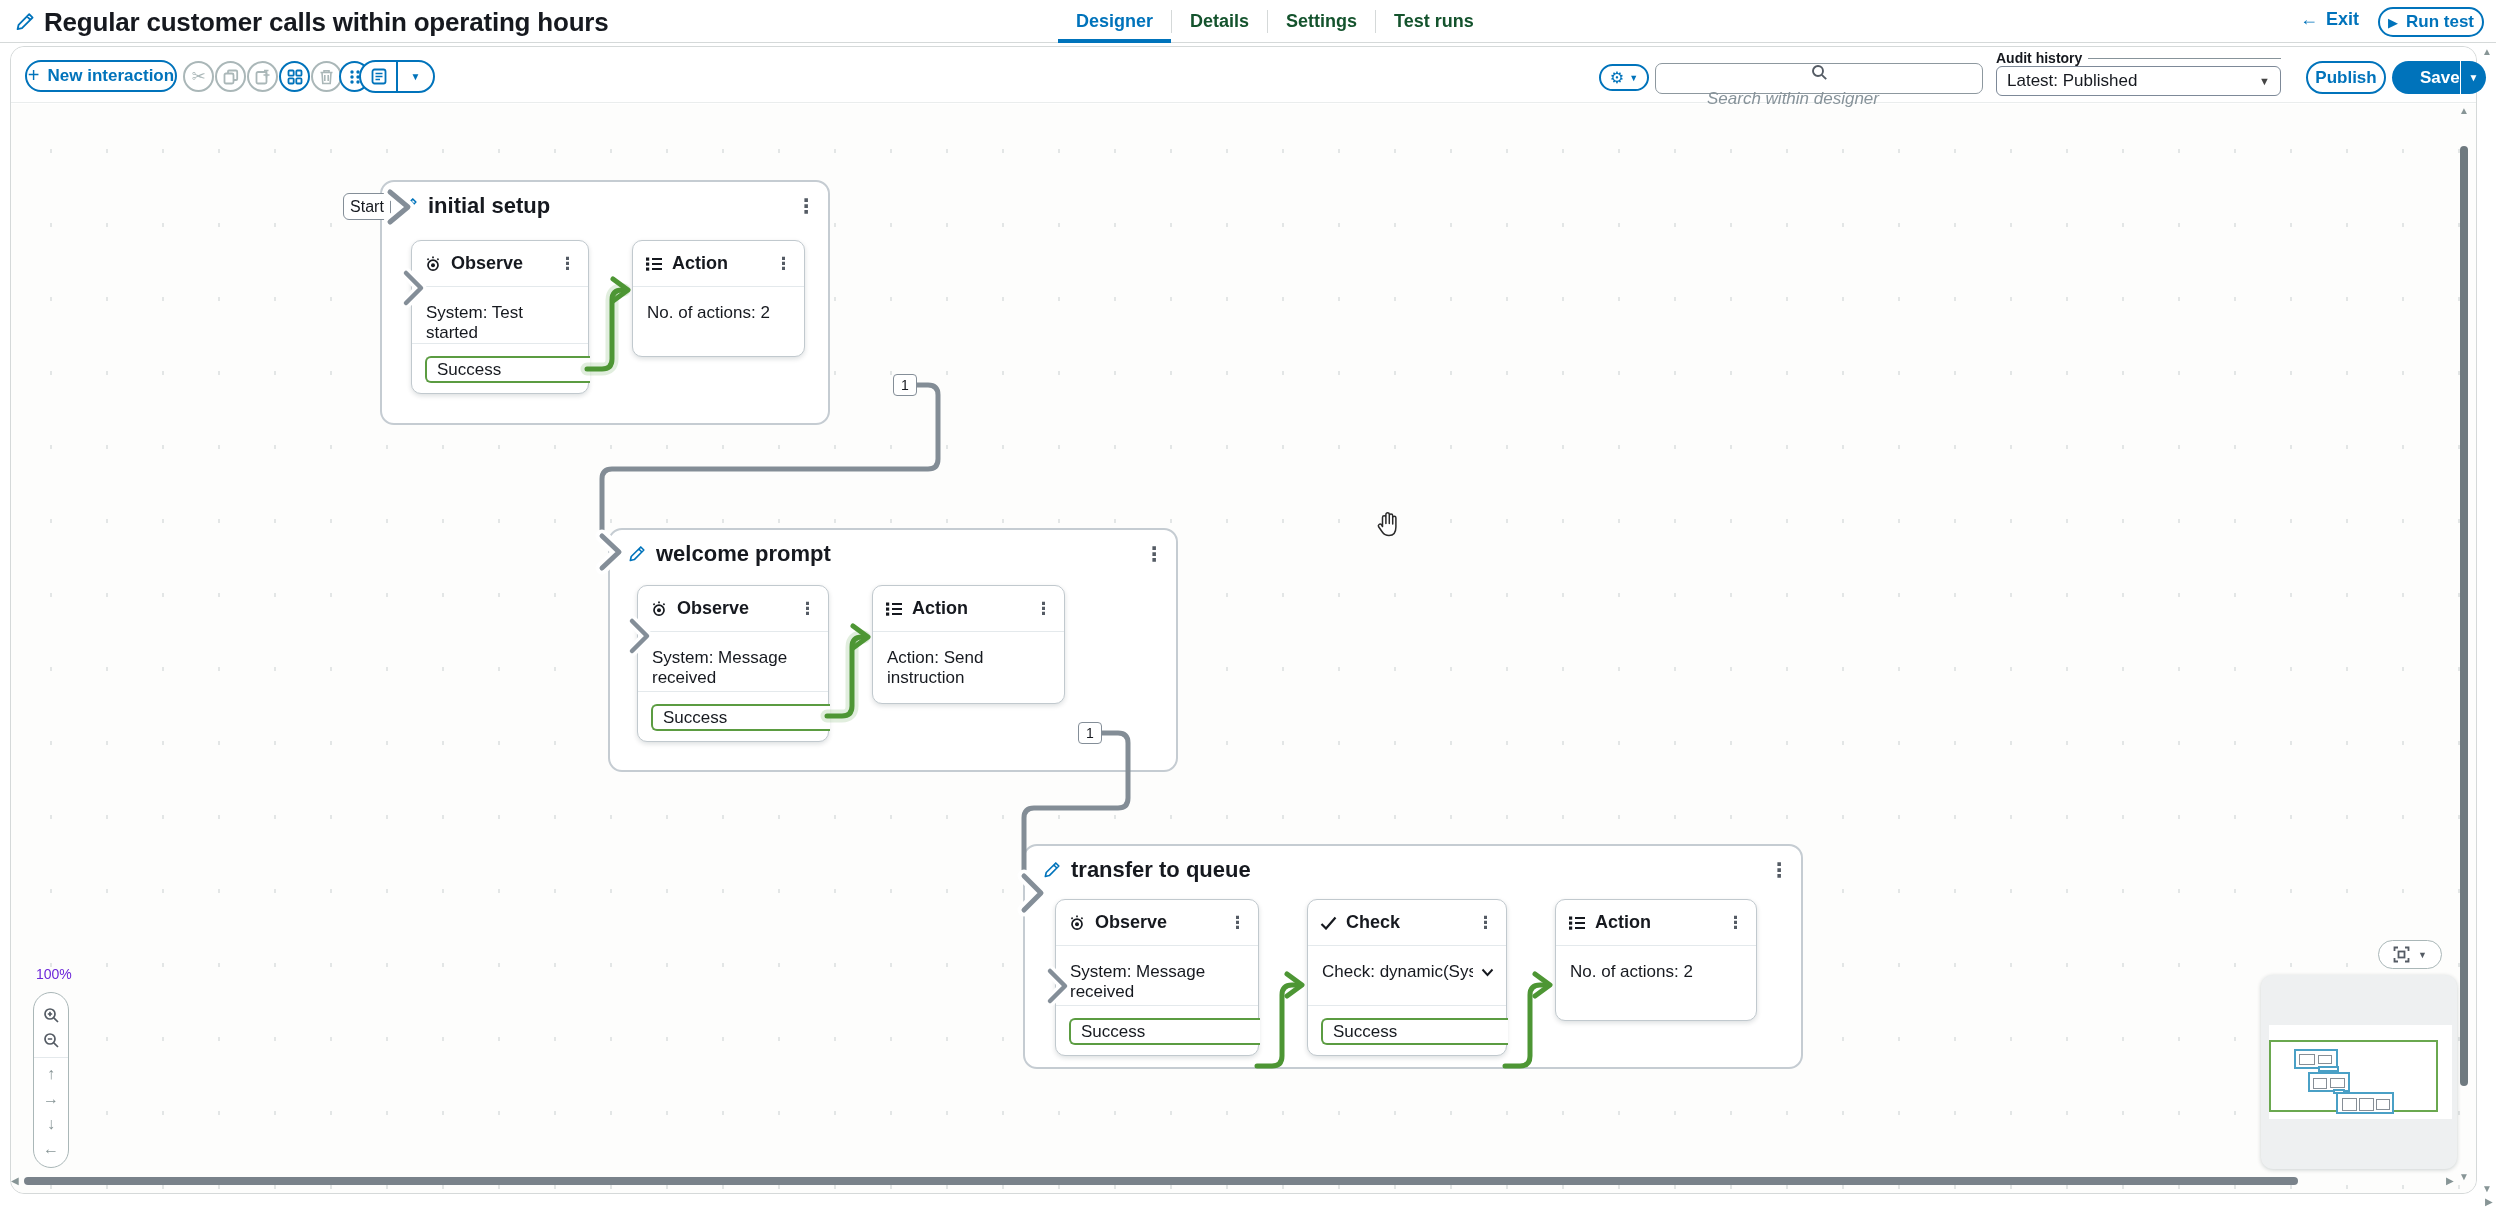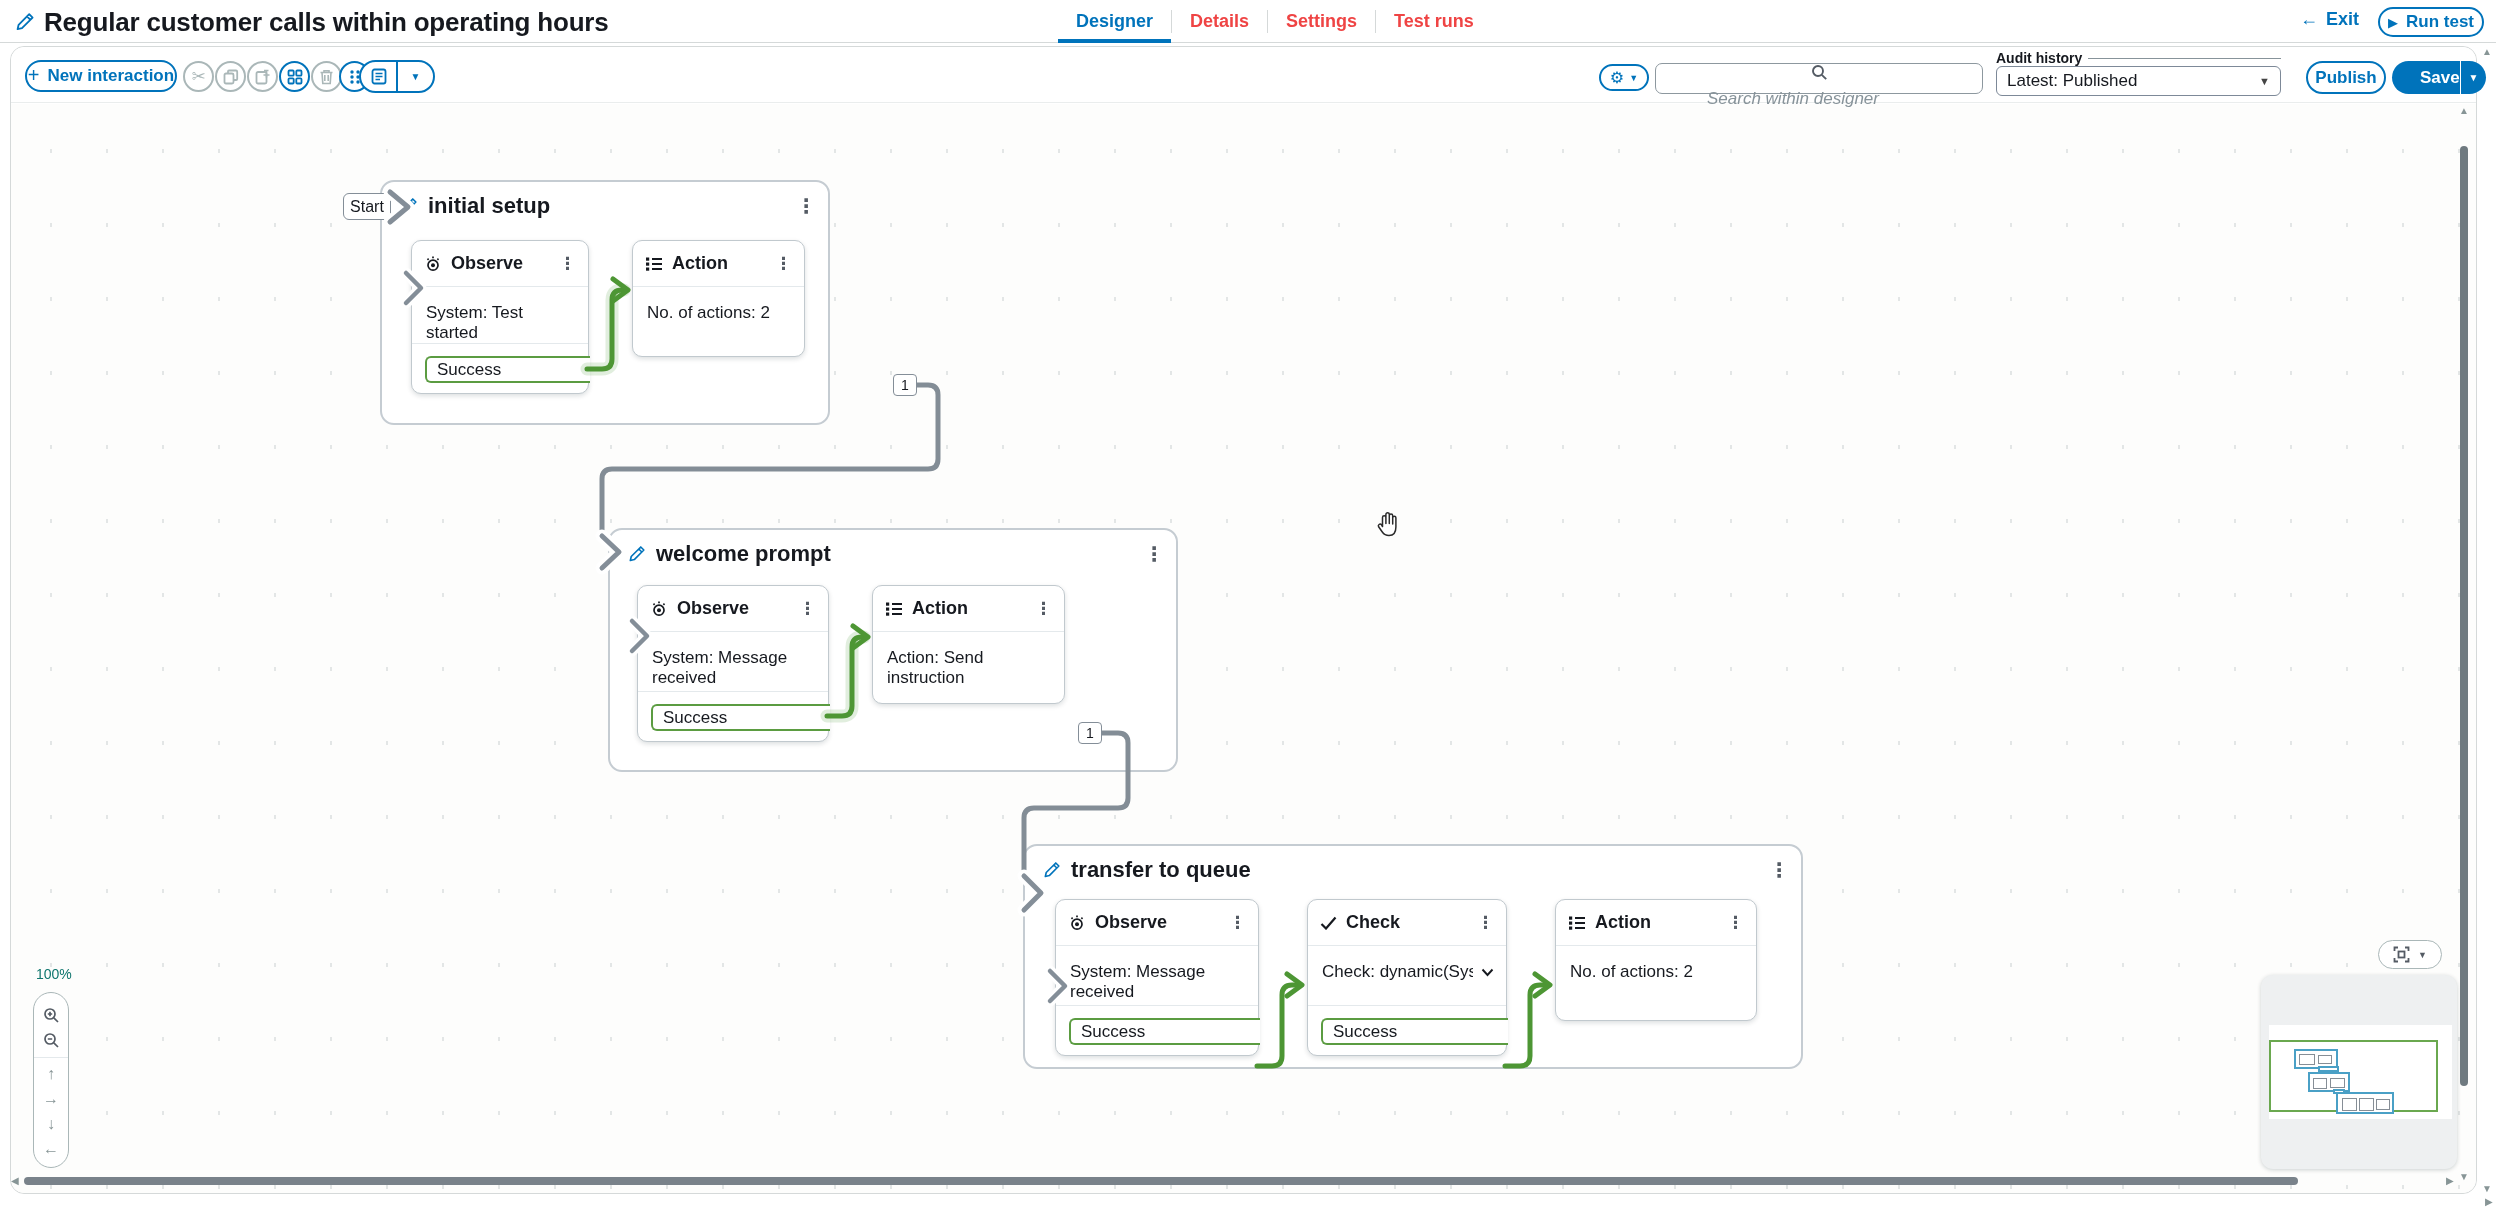--- a/index.html
+++ b/index.html
@@ -7,21 +7,21 @@
     font-family:"Liberation Sans","DejaVu Sans",sans-serif; color:#16191f; }
   .page { position:relative; width:2496px; height:1208px; background:#fff; }
 
   
   .app-header { position:absolute; left:0; top:0; width:2496px; height:43px;
     background:#fff; border-bottom:1px solid #d5d9d9; z-index:10; }
   .page-title { position:absolute; left:44px; top:7px; font-size:26px; font-weight:700; color:#16191f; letter-spacing:-0.2px; }
   .title-pencil { position:absolute; left:15px; top:12px; }
   .tabs { position:absolute; left:1058px; top:0; height:43px; display:flex; align-items:stretch; }
   .tab { display:flex; align-items:center; padding:0 18px; font-size:18px; font-weight:700;
-    color:#ef4444; position:relative; cursor:pointer; }
+    color:#14532d; position:relative; cursor:pointer; }
   .tab.active { color:#0073bb; }
   .tab.active::after { content:""; position:absolute; left:0; right:0; bottom:0; height:4px; background:#0073bb; }
   .tab-sep { width:1px; background:#d5d9d9; margin:10px 0; }
   .exit-link { position:absolute; left:2300px; top:9px; display:flex; gap:8px; align-items:center;
     color:#0073bb; font-size:18px; font-weight:700; cursor:pointer; }
   .run-test-btn { position:absolute; left:2378px; top:7px; width:106px; height:30px; border:2px solid #0073bb;
     border-radius:16px; display:flex; align-items:center; justify-content:center; gap:8px;
     color:#0073bb; font-size:17px; font-weight:700; background:#fff; cursor:pointer; }
   .run-test-btn .play { font-size:13px; }
 
@@ -88,21 +88,21 @@
   .port { position:absolute; left:13px; right:-1.5px; bottom:10px; height:27px; background:#fff;
     border:2px solid #5b9c41; border-right:none; border-radius:6px 0 0 6px;
     display:flex; align-items:center; padding-left:10px; font-size:17px; cursor:pointer; }
   .start-badge { position:absolute; left:343px; top:193px; width:48px; height:27px; background:#fff;
     border:1.5px solid #848e98; border-radius:6px; display:flex; align-items:center; justify-content:center;
     font-size:16px; color:#16191f; z-index:4; }
   .num-badge { position:absolute; width:24px; height:22px; background:#fff; border:1.5px solid #848e98;
     border-radius:4px; display:flex; align-items:center; justify-content:center; font-size:14px; z-index:6; }
 
   
-  .zoom-percent { position:absolute; left:36px; top:966px; font-size:14px; color:#0f766e; z-index:4; }
+  .zoom-percent { position:absolute; left:36px; top:966px; font-size:14px; color:#6d28d9; z-index:4; }
   .nav-pill { position:absolute; left:33px; top:992px; width:36px; height:176px; background:#fff;
     border:1.5px solid #aab7b8; border-radius:18px; z-index:4; display:flex; flex-direction:column;
     align-items:center; padding:10px 0 6px 0; }
   .nav-pill .item { height:25px; display:flex; align-items:center; justify-content:center; width:100%;
     color:#879596; font-size:16px; cursor:pointer; }
   .nav-pill .divider { width:100%; height:1.5px; background:#e4e9ec; margin:4px 0; }
 
   
   .fit-btn { position:absolute; left:2378px; top:940px; width:64px; height:29px; background:#fff;
     border:1.5px solid #aab7b8; border-radius:15px; display:flex; align-items:center; justify-content:center;

